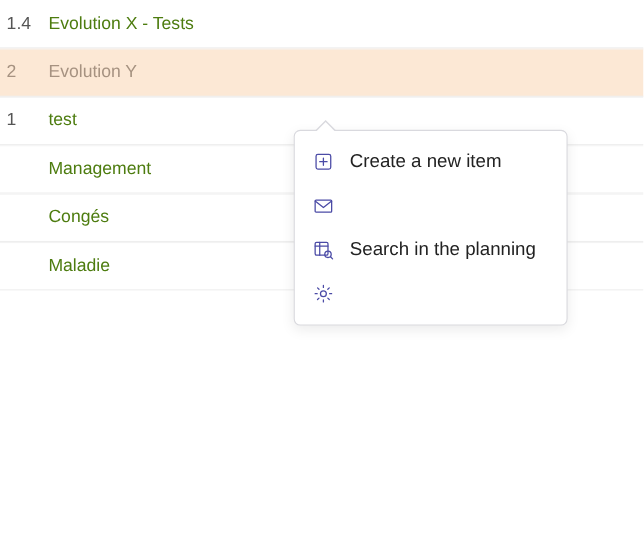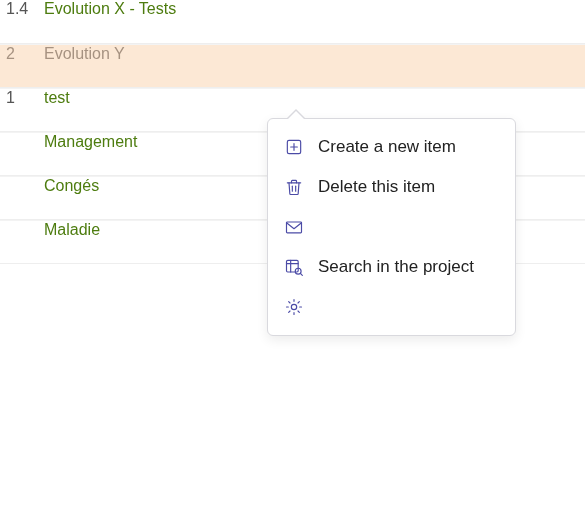--- a/index.html
+++ b/index.html
@@ -8,21 +8,21 @@
     height: 508px;
     font-family: "Segoe UI", Arial, sans-serif;
     font-size: 16px;
     color: #333;
     background: #fff;
     overflow: hidden;
   }
   .table { width: 100%; }
   .row {
     display: flex;
-    align-items: flex-start;
+    align-items: center;
     height: 44px;
     border-bottom: 1px solid #eeeeee;
     border-top: 1px solid #f3f3f3;
   }
   .row.first { border-top: none; }
   .col-num {
     width: 42px;
     padding-left: 6px;
     padding-right: 4px;
     color: #555;
@@ -138,32 +138,20 @@
       <svg viewBox="0 0 24 24">
           <rect x="4" y="4" width="16" height="16" rx="2"></rect>
           <line x1="12" y1="8" x2="12" y2="16"></line>
           <line x1="8" y1="12" x2="16" y2="12"></line>
         </svg>
     </span>
     <span class="ctx-label">Create a new item</span>
   </div>
 
 
-  <div class="ctx-item">
-    <span class="ctx-icon">
-      <svg viewBox="0 0 24 24">
-          <path d="M4 7h16"></path>
-          <path d="M9 7V5a1 1 0 0 1 1-1h4a1 1 0 0 1 1 1v2"></path>
-          <path d="M6 7l1 13a1 1 0 0 0 1 1h8a1 1 0 0 0 1-1l1-13"></path>
-          <line x1="10" y1="11" x2="10" y2="17"></line>
-          <line x1="14" y1="11" x2="14" y2="17"></line>
-        </svg>
-    </span>
-    <span class="ctx-label">Delete this item</span>
-  </div>
 
 
 
   <div class="ctx-item">
     <span class="ctx-icon">
       <svg viewBox="0 0 24 24">
           <rect x="3" y="6" width="18" height="13" rx="1"></rect>
           <path d="M3 7l9 7 9-7"></path>
         </svg>
     </span>
@@ -172,21 +160,21 @@
   <div class="ctx-item">
     <span class="ctx-icon">
       <svg viewBox="0 0 24 24">
           <rect x="3" y="4" width="14" height="14" rx="1.5"></rect>
           <line x1="3" y1="8" x2="17" y2="8"></line>
           <line x1="8" y1="4" x2="8" y2="18"></line>
           <circle cx="17" cy="17" r="3.5"></circle>
           <line x1="20" y1="20" x2="22" y2="22"></line>
         </svg>
     </span>
-    <span class="ctx-label">Search in the project</span>
+    <span class="ctx-label">Search in the planning</span>
   </div>
 
   <div class="ctx-item">
     <span class="ctx-icon">
       <svg viewBox="0 0 24 24">
           <circle cx="12" cy="12" r="3.2"></circle>
           <path d="M12 3v2.2M12 18.8V21M21 12h-2.2M5.2 12H3M18.4 5.6l-1.6 1.6M7.2 16.8l-1.6 1.6M18.4 18.4l-1.6-1.6M7.2 7.2L5.6 5.6"></path>
         </svg>
     </span>
   </div>

